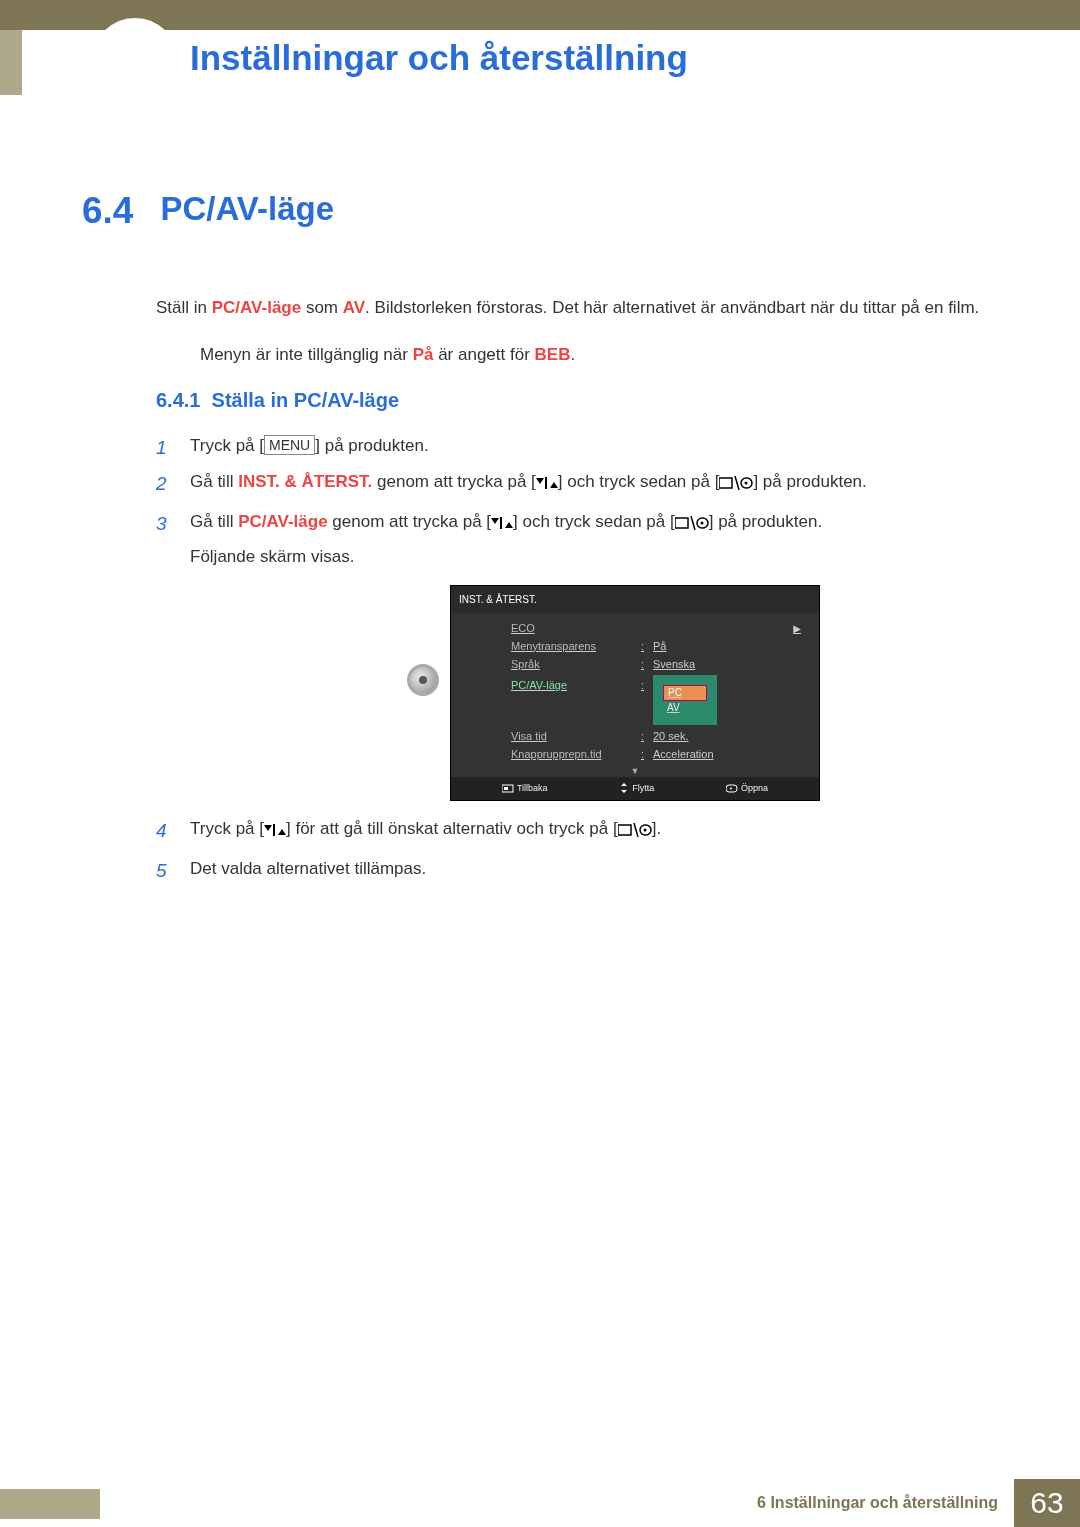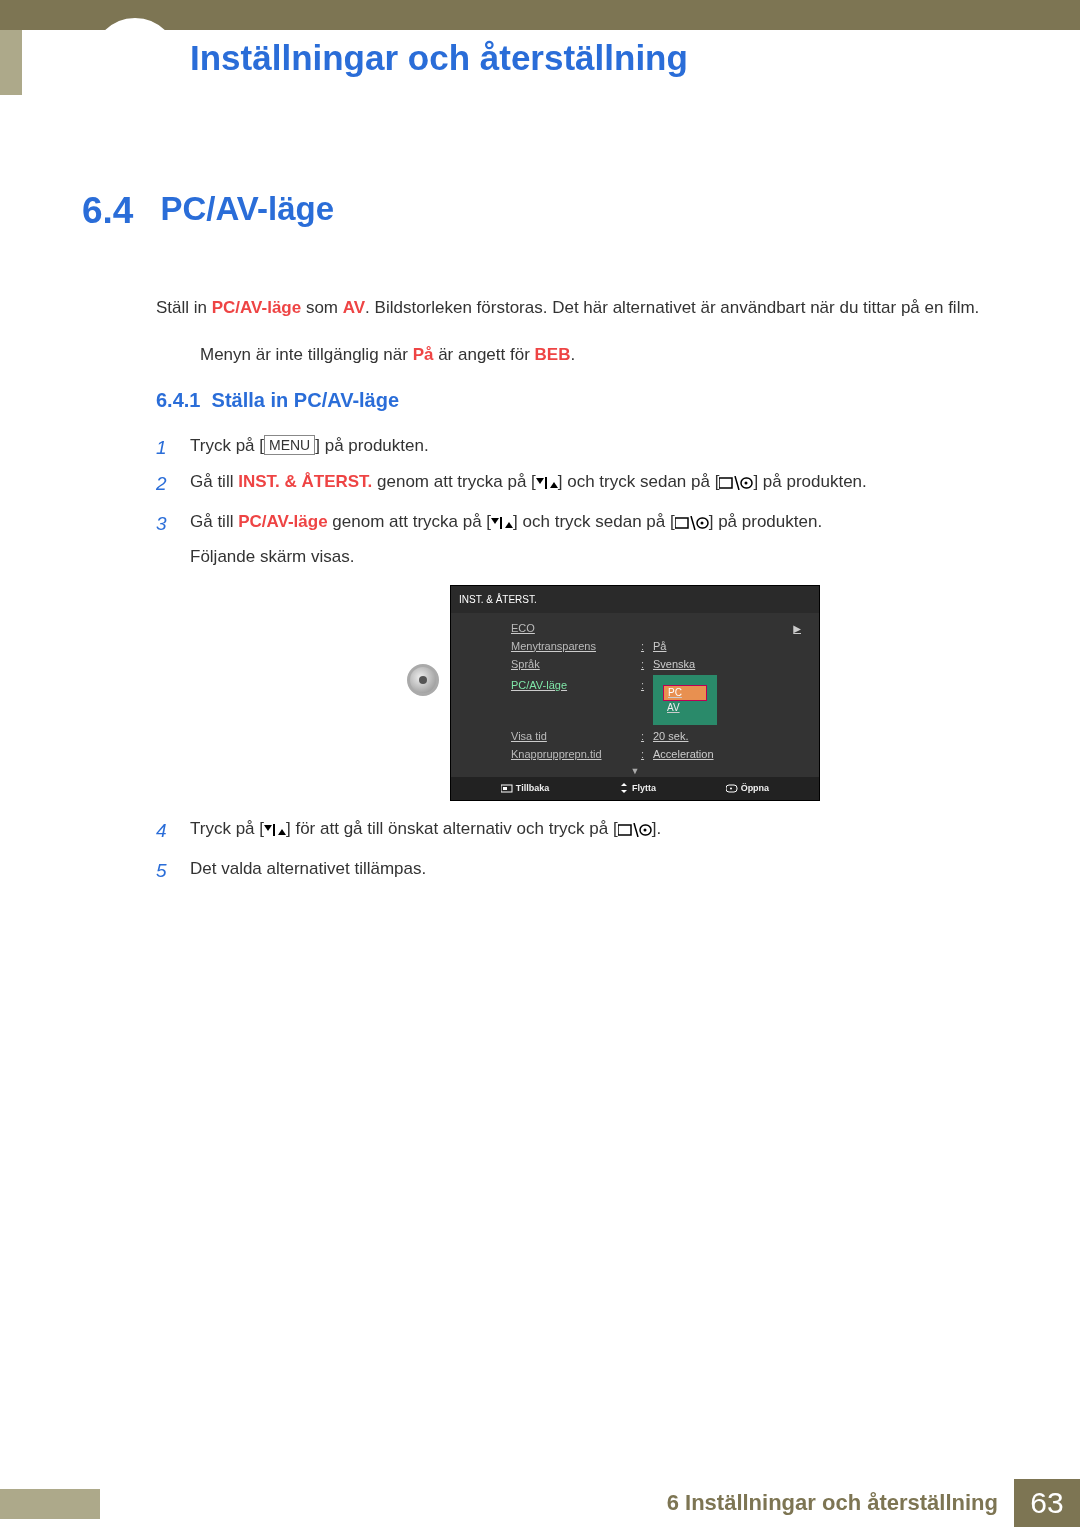--- a/index.html
+++ b/index.html
@@ -193,21 +193,20 @@
     padding:10px;
   }
   .osd-footer {
     display: flex;
     justify-content: space-around;
     background: #222;
     padding: 3px 15px;
     font-size: 9px;
     color: #eee;
     align-items: flex-start;
-    font-weight: bold;
   }
   .osd-footer span svg { vertical-align: -2px; margin-right: 3px;}
   .osd-down-caret{
     text-align:center;
     color:#aaa;
     font-size:9px;
     height:10px;
   }
   
   .page-footer {
@@ -223,21 +222,21 @@
     width: 100px;
     height: 30px;
     background: #ada98a;
   }
   .foot-right-label {
     position: absolute;
     right: 66px;
     top: 0;
     height: 48px;
     line-height: 48px;
-    font-size: 22px;
+    font-size: 16px;
     color: #7d7553;
     font-weight: bold;
     padding-right: 16px;
   }
   .foot-page {
     position: absolute;
     right: 0;
     top: 0;
     width: 66px;
     height: 56px;

